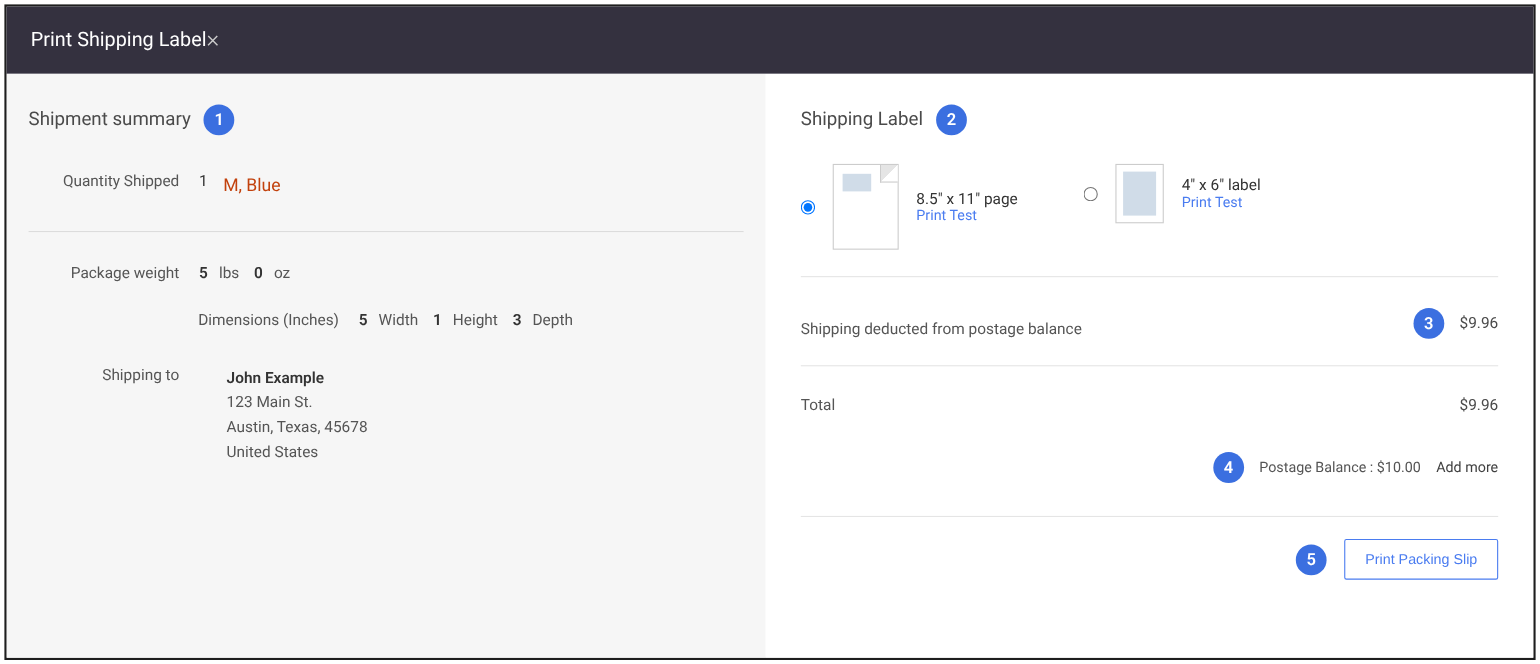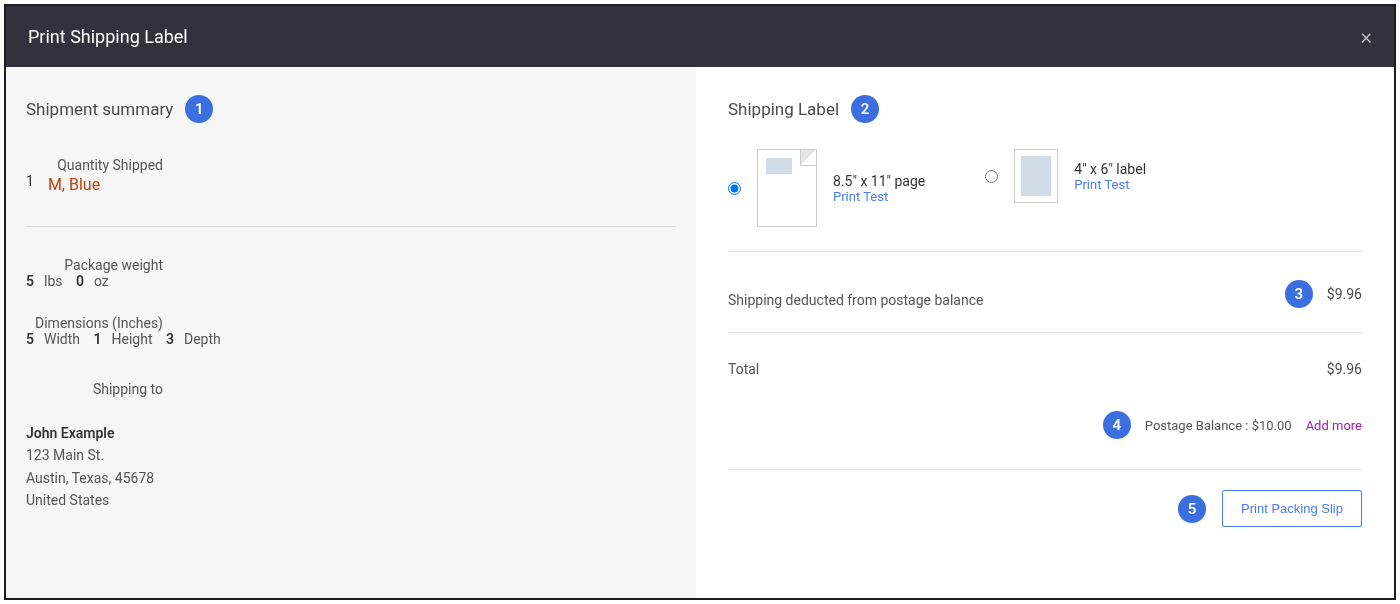--- a/index.html
+++ b/index.html
@@ -17,21 +17,20 @@
     width: 1392px;
     height: 596px;
     display: flex;
     flex-direction: column;
   }
   .modal-header {
     background: #34313f;
     color: #fff;
     padding: 18px 22px;
     display: flex;
-    justify-content: space-between;
     align-items: center;
     font-size: 18px;
     font-weight: 400;
   }
   .close-x {
     cursor: pointer;
     font-size: 22px;
     font-weight: 300;
     color: #ccc;
   }
@@ -58,21 +57,20 @@
     font-weight: 400;
     margin-bottom: 26px;
     display: flex;
     align-items: center;
     gap: 12px;
   }
   .summary-row {
     display: flex;
     padding: 8px 0;
     align-items: flex-start;
-    flex-direction: column;
   }
   .summary-label {
     width: 155px;
     text-align: right;
     color: #555;
     font-size: 14px;
     padding-right: 18px;
   }
   .summary-value {
     color: #555;
@@ -199,21 +197,21 @@
   .balance-row {
     display: flex;
     justify-content: flex-end;
     align-items: center;
     gap: 14px;
     padding: 10px 0 30px 0;
     font-size: 13px;
     color: #555;
   }
   .add-more {
-    color: #a21caf;
+    color: #404040;
     cursor: pointer;
   }
   .actions {
     display: flex;
     justify-content: flex-end;
     align-items: center;
     gap: 16px;
   }
   .btn-secondary {
     background: #fff;

